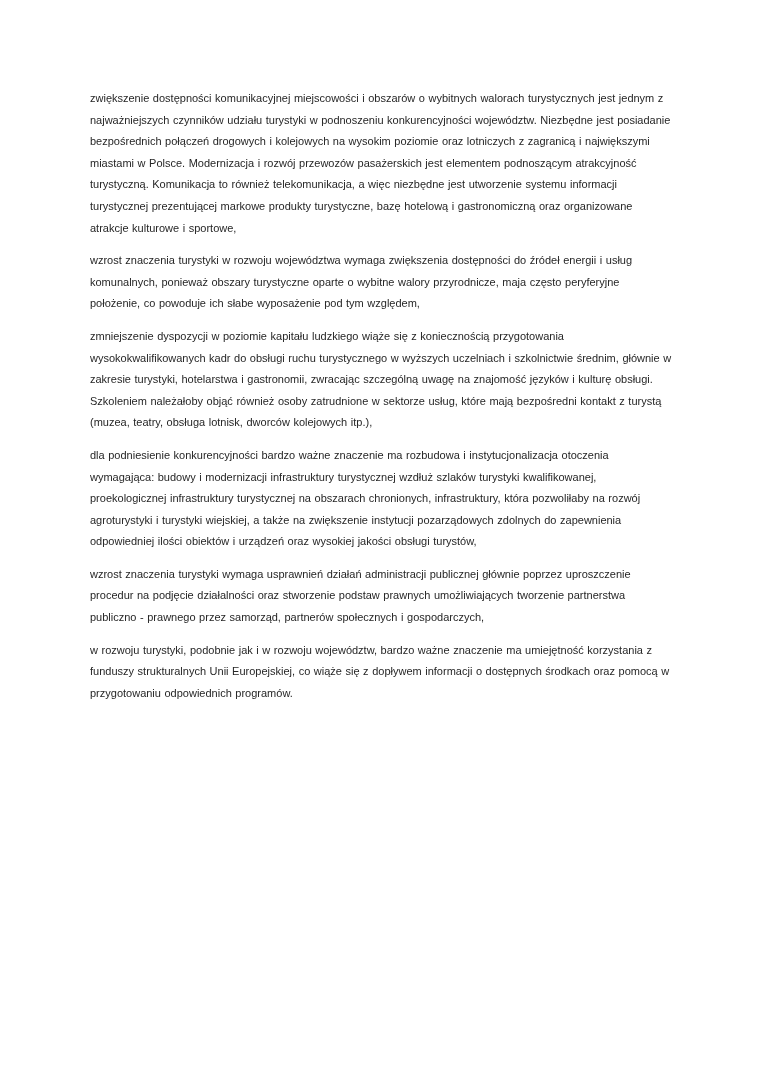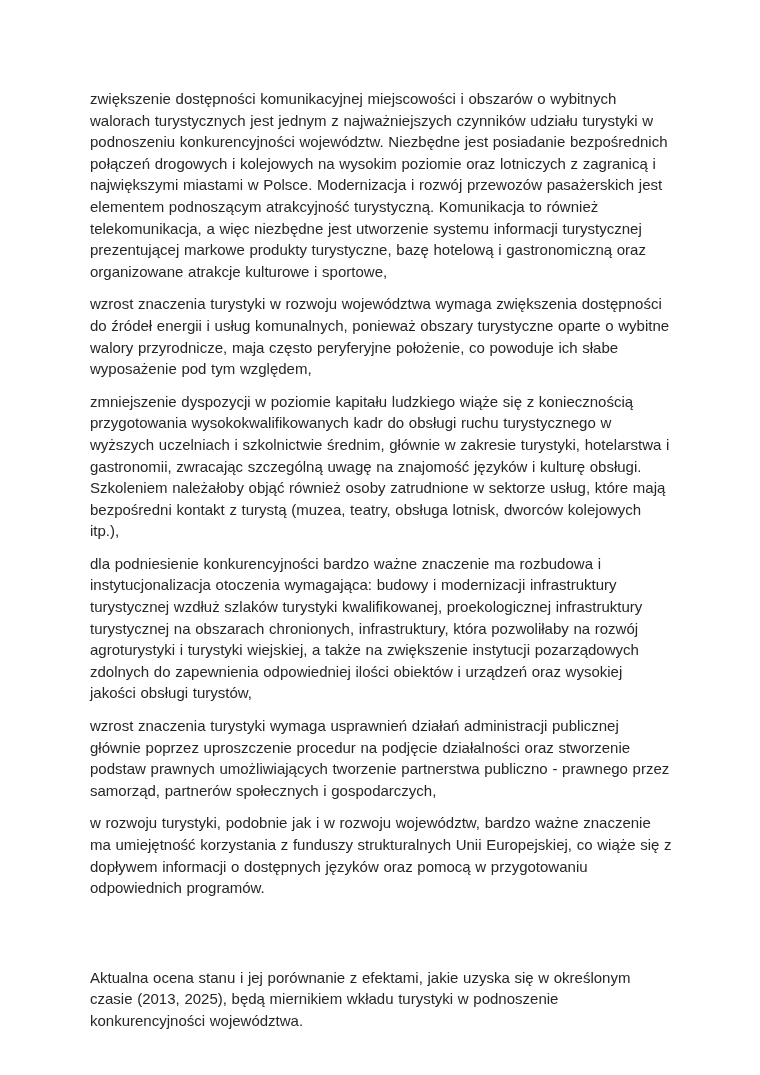--- a/index.html
+++ b/index.html
@@ -14,21 +14,21 @@
     background: #ffffff;
     overflow: hidden;
     font-family: "Liberation Sans", "DejaVu Sans", sans-serif;
   }
   .text-block {
     position: absolute;
     top: 88px;
     left: 90px;
     width: 582px;
     color: #262626;
-    font-size: 15px;
+    font-size: 11px;
     line-height: 21.6px;
     text-align: left;
   }
   .para {
     margin: 0 0 11px 0;
     word-spacing: 0.5px;
   }
   .gap-xl {
     margin-top: 68px;
   }
@@ -39,16 +39,15 @@
 </head>
 <body>
 
 <div class="page">
   <div class="text-block">
     <p class="para">zwiększenie dostępności komunikacyjnej miejscowości i obszarów o wybitnych walorach turystycznych jest jednym z najważniejszych czynników udziału turystyki w podnoszeniu konkurencyjności województw. Niezbędne jest posiadanie bezpośrednich połączeń drogowych i kolejowych na wysokim poziomie oraz lotniczych z zagranicą i największymi miastami w Polsce. Modernizacja i rozwój przewozów pasażerskich jest elementem podnoszącym atrakcyjność turystyczną. Komunikacja to również telekomunikacja, a więc niezbędne jest utworzenie systemu informacji turystycznej prezentującej markowe produkty turystyczne, bazę hotelową i gastronomiczną oraz organizowane atrakcje kulturowe i sportowe,</p>
     <p class="para">wzrost znaczenia turystyki w rozwoju województwa wymaga zwiększenia dostępności do źródeł energii i usług komunalnych, ponieważ obszary turystyczne oparte o wybitne walory przyrodnicze, maja często peryferyjne położenie, co powoduje ich słabe wyposażenie pod tym względem,</p>
     <p class="para">zmniejszenie dyspozycji w poziomie kapitału ludzkiego wiąże się z koniecznością przygotowania wysokokwalifikowanych kadr do obsługi ruchu turystycznego w wyższych uczelniach i szkolnictwie średnim, głównie w zakresie turystyki, hotelarstwa i gastronomii, zwracając szczególną uwagę na znajomość języków i kulturę obsługi. Szkoleniem należałoby objąć również osoby zatrudnione w sektorze usług, które mają bezpośredni kontakt z turystą (muzea, teatry, obsługa lotnisk, dworców kolejowych itp.),</p>
     <p class="para">dla podniesienie konkurencyjności bardzo ważne znaczenie ma rozbudowa i instytucjonalizacja otoczenia wymagająca: budowy i modernizacji infrastruktury turystycznej wzdłuż szlaków turystyki kwalifikowanej, proekologicznej infrastruktury turystycznej na obszarach chronionych, infrastruktury, która pozwoliłaby na rozwój agroturystyki i turystyki wiejskiej, a także na zwiększenie instytucji pozarządowych zdolnych do zapewnienia odpowiedniej ilości obiektów i urządzeń oraz wysokiej jakości obsługi turystów,</p>
     <p class="para">wzrost znaczenia turystyki wymaga usprawnień działań administracji publicznej głównie poprzez uproszczenie procedur na podjęcie działalności oraz stworzenie podstaw prawnych umożliwiających tworzenie partnerstwa publiczno - prawnego przez samorząd, partnerów społecznych i gospodarczych,</p>
-    <p class="para">w rozwoju turystyki, podobnie jak i w rozwoju województw, bardzo ważne znaczenie ma umiejętność korzystania z funduszy strukturalnych Unii Europejskiej, co wiąże się z dopływem informacji o dostępnych języków oraz pomocą w przygotowaniu odpowiednich programów.</p>
-    <p class="para gap-xl">Aktualna ocena stanu i jej porównanie z efektami, jakie uzyska się w określonym czasie (2013, 2025), będą miernikiem wkładu turystyki w podnoszenie konkurencyjności województwa.</p>
+    <p class="para">w rozwoju turystyki, podobnie jak i w rozwoju województw, bardzo ważne znaczenie ma umiejętność korzystania z funduszy strukturalnych Unii Europejskiej, co wiąże się z dopływem informacji o dostępnych środkach oraz pomocą w przygotowaniu odpowiednich programów.</p>
   </div>
 </div>
 
 </body></html>

